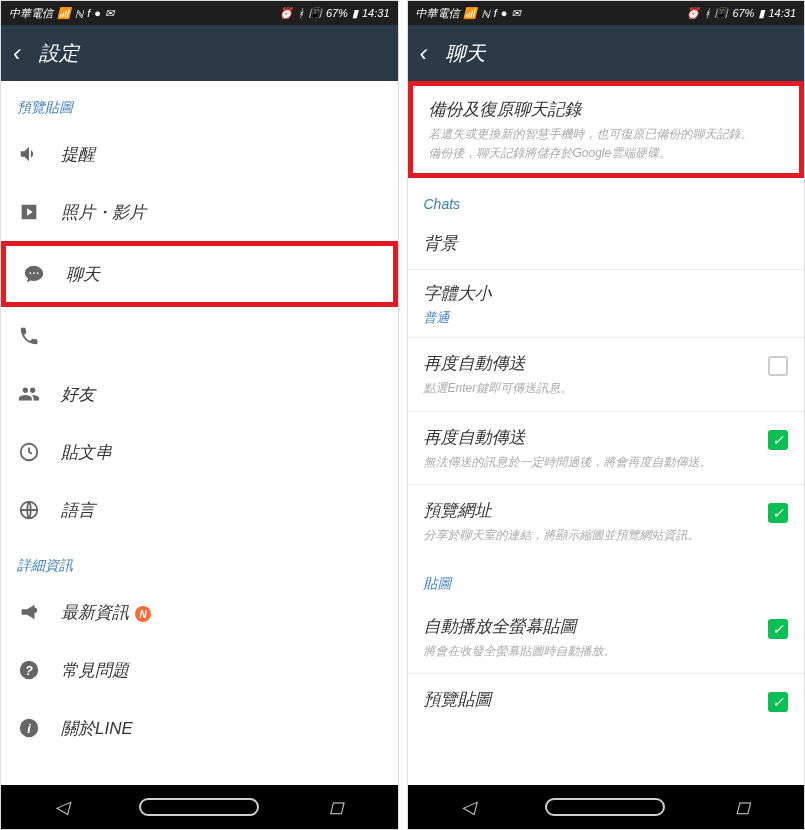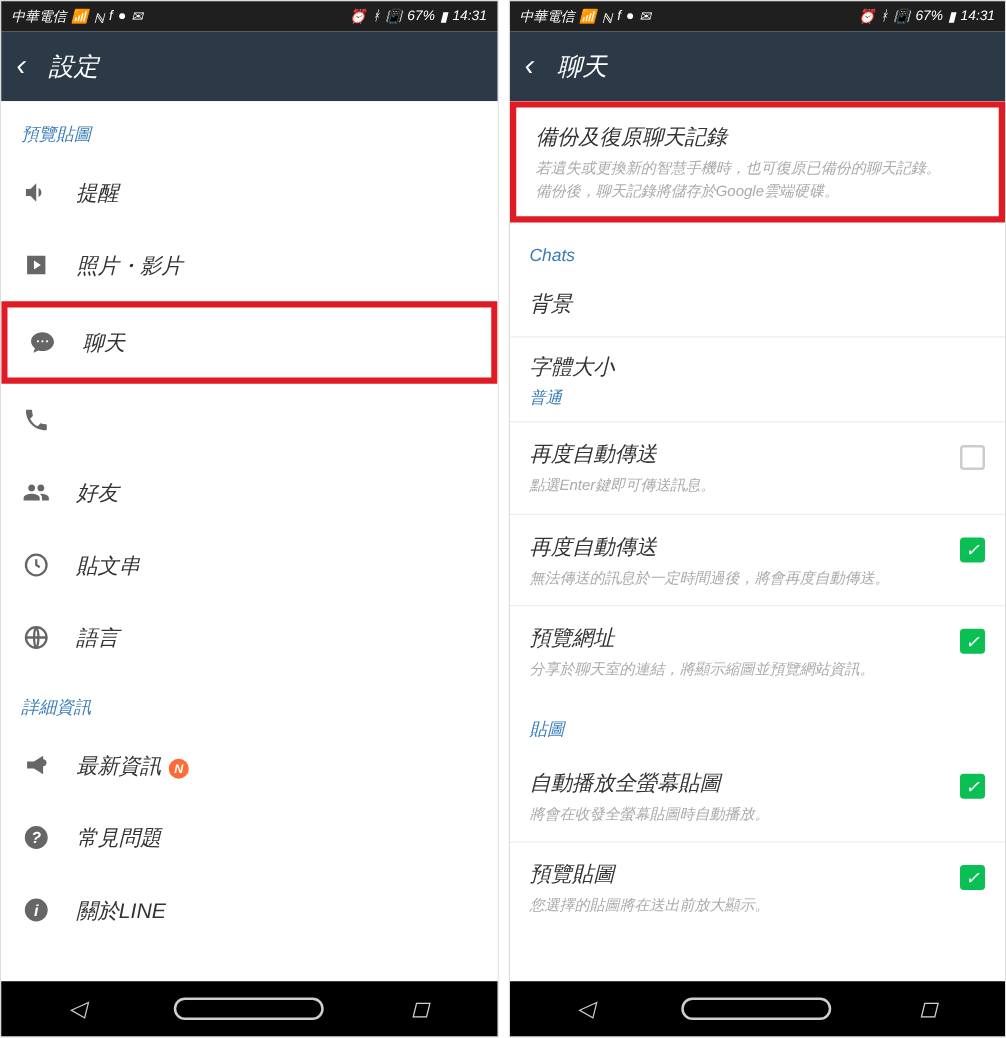--- a/index.html
+++ b/index.html
@@ -252,21 +252,20 @@
         </div>
         <div class="check-col">
             <div class="checkbox-checked">✓</div>
           </div>
       </div>
       <div class="divider"></div>
 
       <div class="row-with-check">
         <div class="text-col">
           <div class="chat-item-title">預覽貼圖</div>
-          <div class="chat-item-desc">您選擇的貼圖將在送出前放大顯示。</div>
         </div>
         <div class="check-col">
             <div class="checkbox-checked">✓</div>
           </div>
       </div>
 
     </div>
     <div class="nav-bar">
       <span class="nav-btn">◁</span>
       <span class="nav-home"></span>

